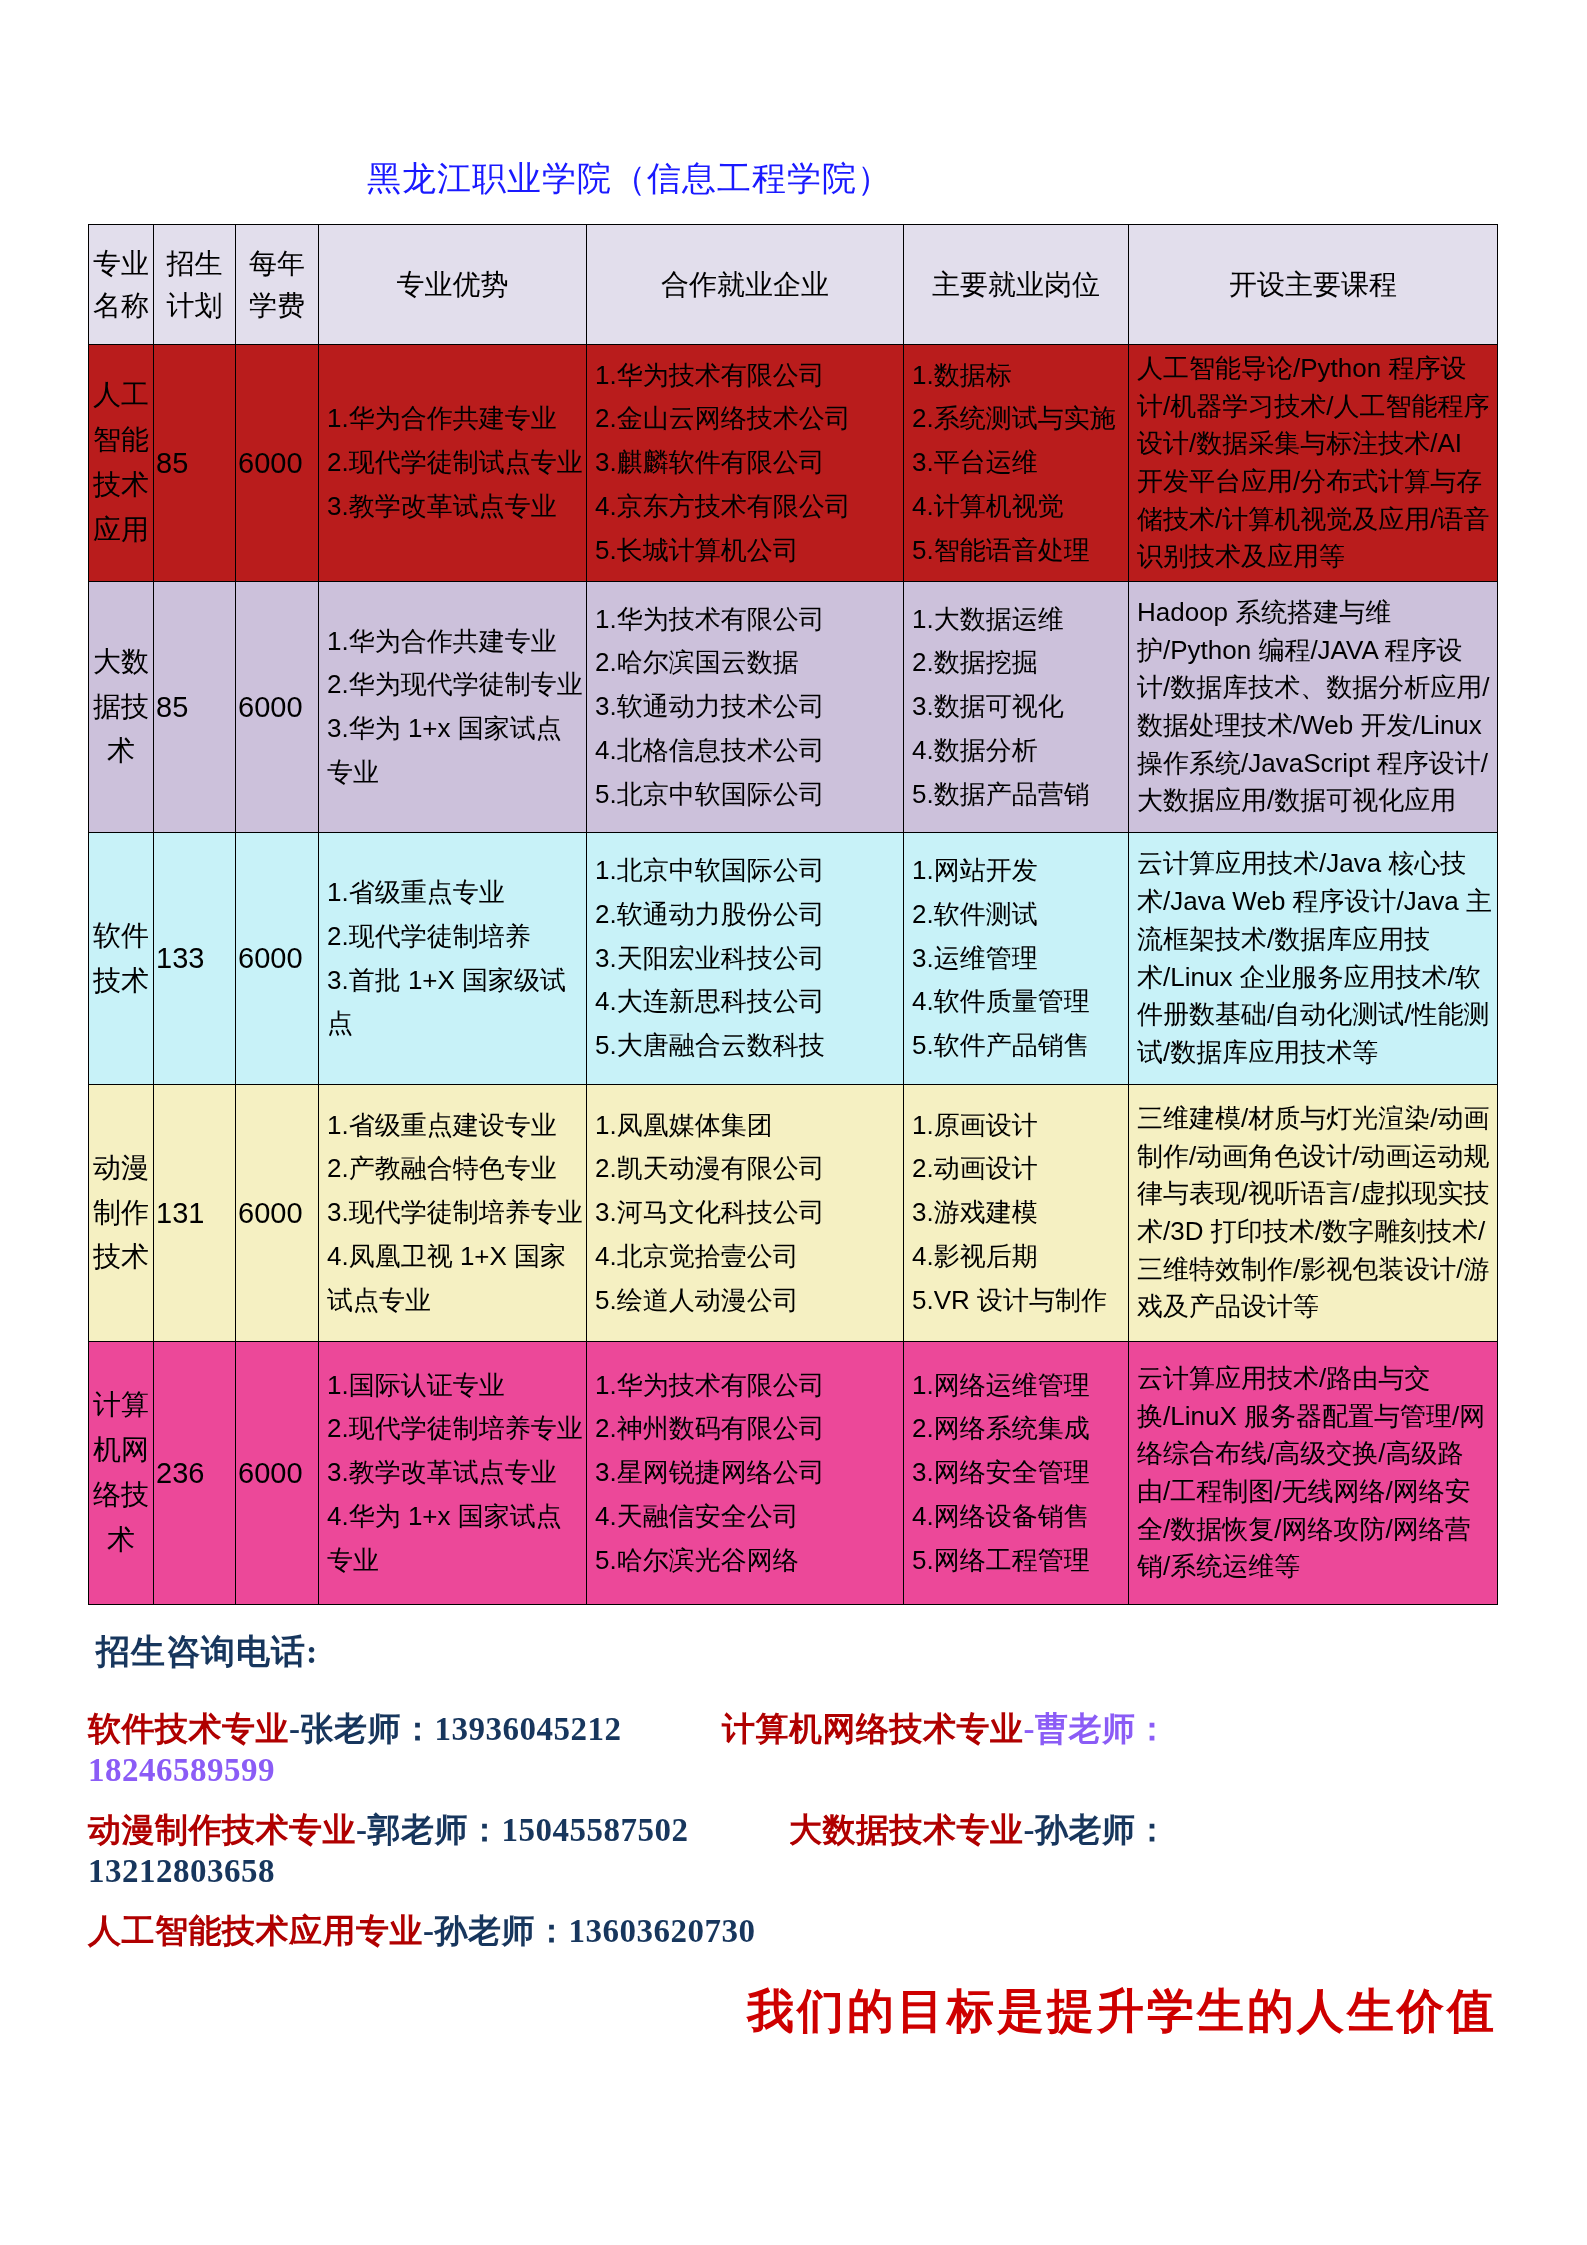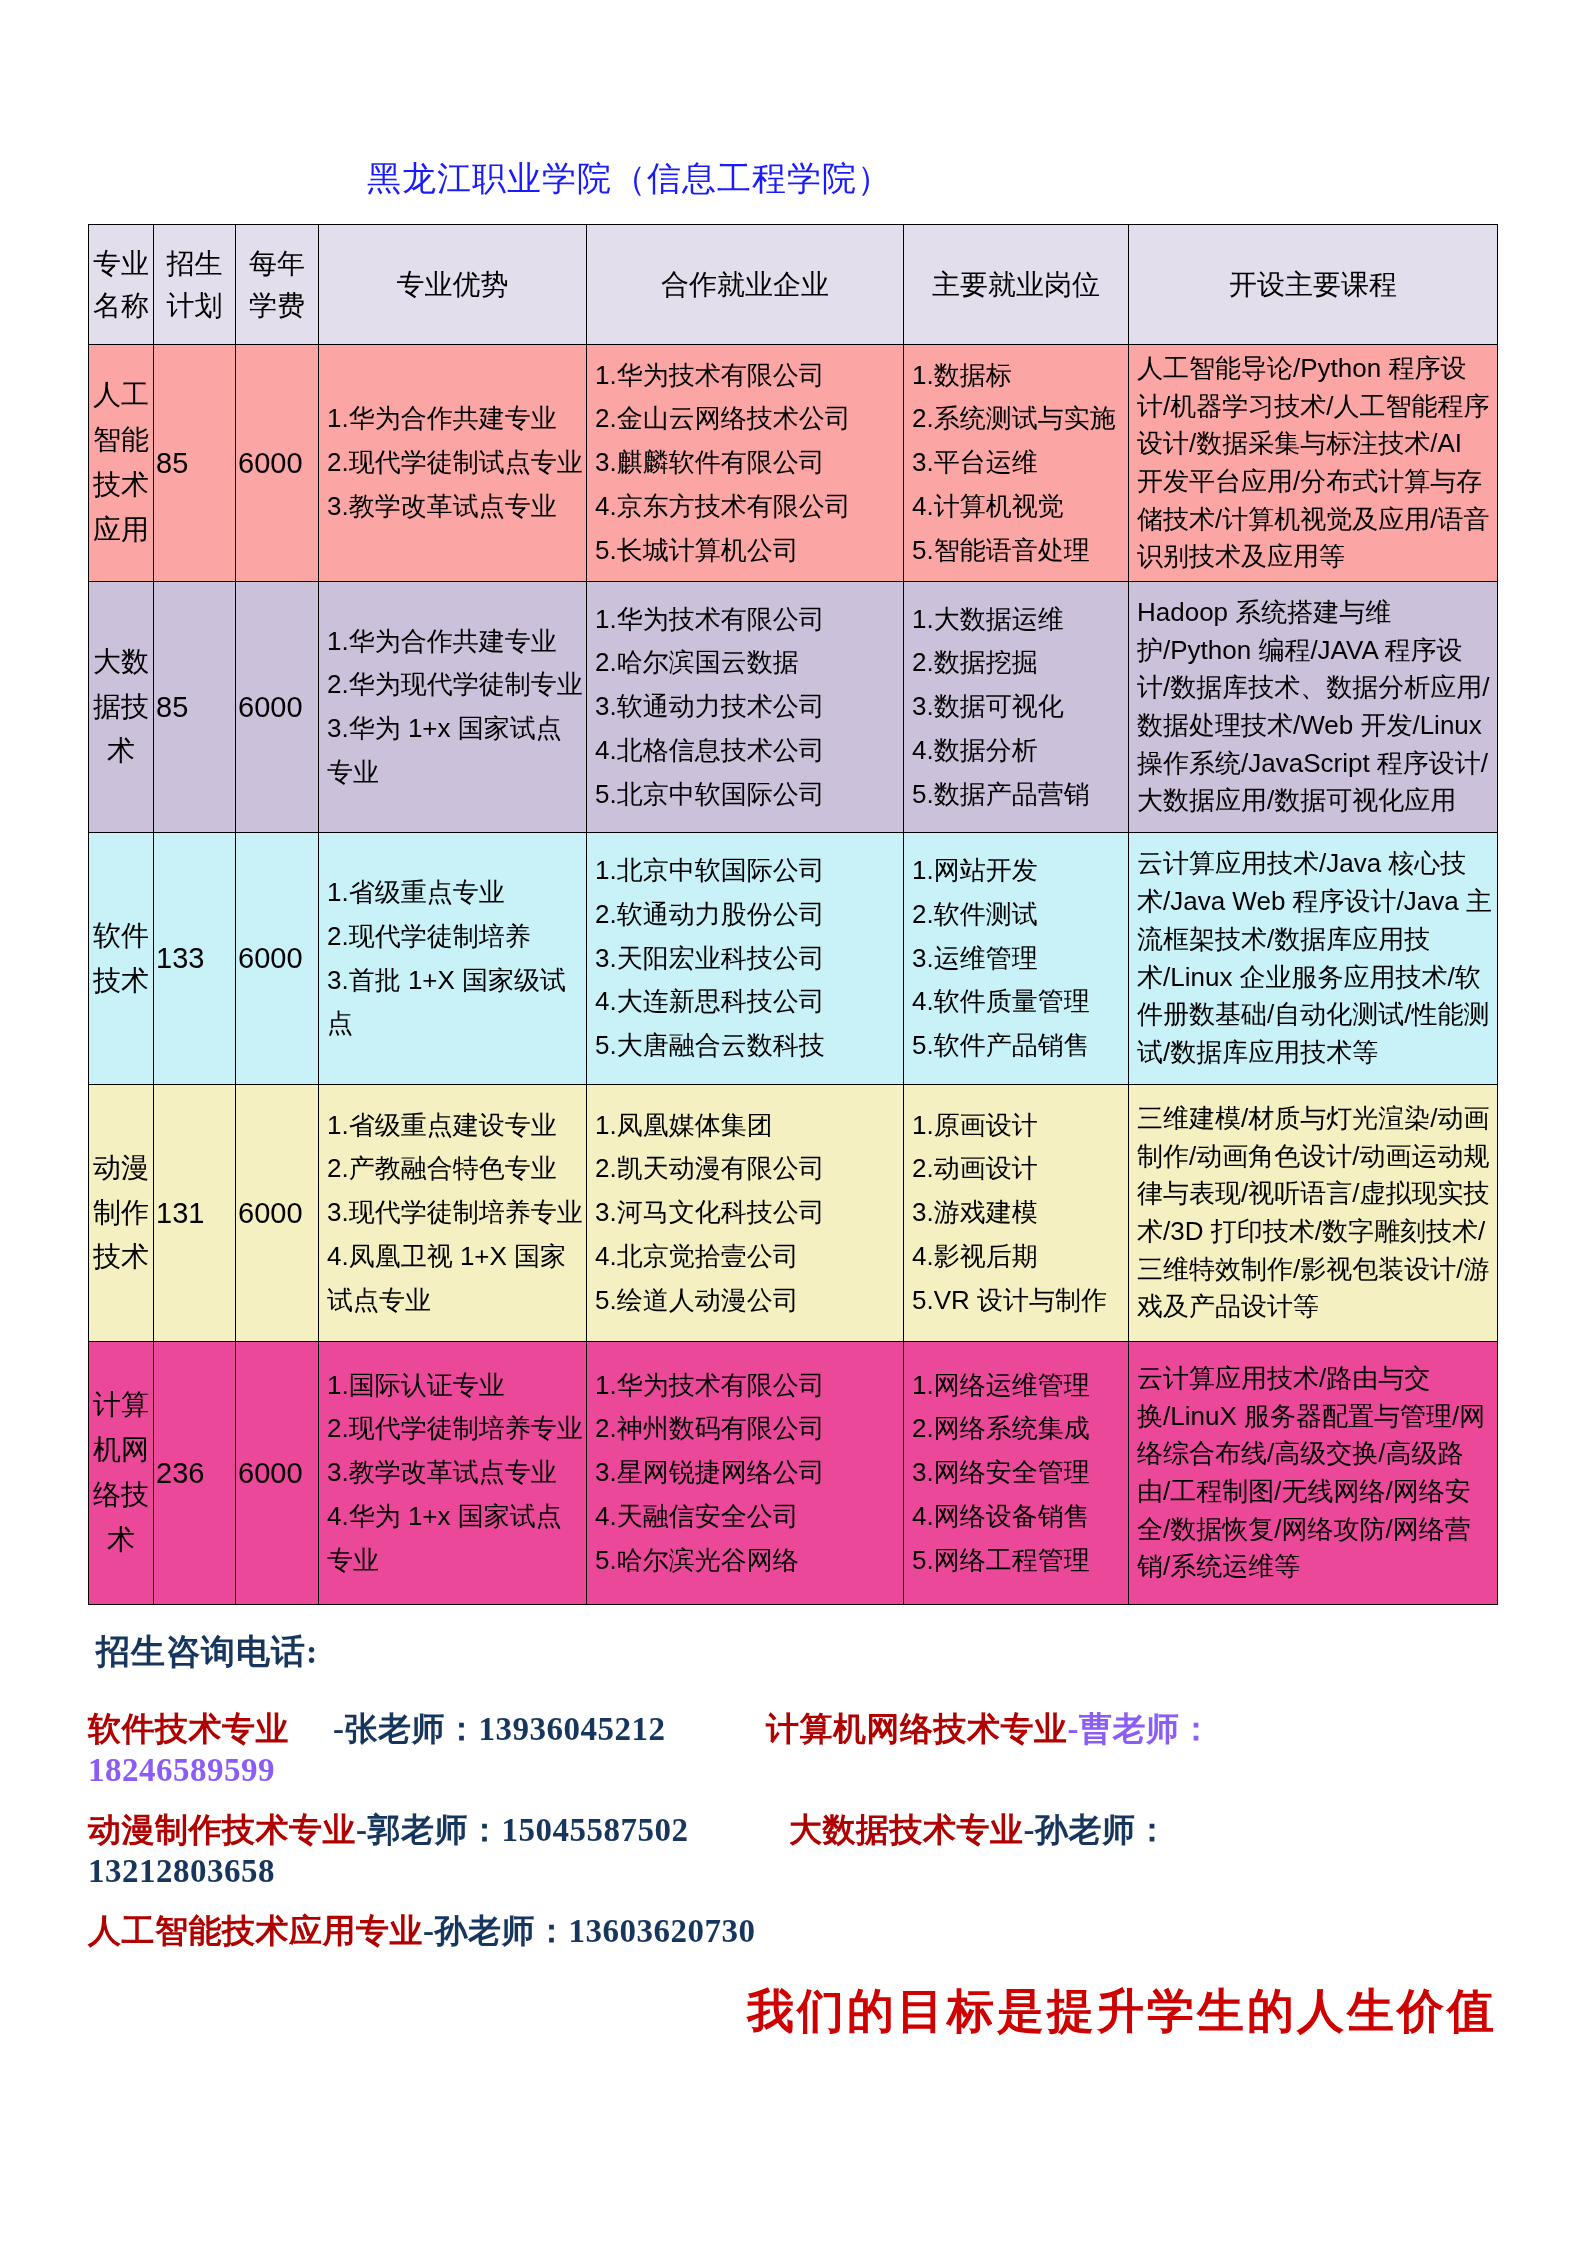--- a/index.html
+++ b/index.html
@@ -83,21 +83,21 @@
           <th>专业名称</th>
           <th>招生计划</th>
           <th>每年学费</th>
           <th>专业优势</th>
           <th>合作就业企业</th>
           <th>主要就业岗位</th>
           <th>开设主要课程</th>
         </tr>
     </thead>
     <tbody>
-        <tr style="height: 237px; background: #fca5a5;">
+        <tr style="height: 237px; background: #b91c1c;">
           <td class="c-name">人工智能技术应用</td>
           <td class="c-num">85</td>
           <td class="c-num">6000</td>
           <td class="c-list">
             <div>1.华为合作共建专业</div>
             <div>2.现代学徒制试点专业</div>
             <div>3.教学改革试点专业</div>
           </td>
           <td class="c-list">
             <div>1.华为技术有限公司</div>
@@ -216,21 +216,21 @@
             <div>5.网络工程管理</div>
           </td>
           <td class="c-courses">云计算应用技术/路由与交换/LinuX 服务器配置与管理/网络综合布线/高级交换/高级路由/工程制图/无线网络/网络安全/数据恢复/网络攻防/网络营销/系统运维等</td>
         </tr>
       </tbody>
   </table>
 
   <div class="contact">
     <p class="contact-heading">招生咨询电话:</p>
     <div>
-        <p class="phone-line"><span style="color: rgb(176, 0, 0);">软件技术专业</span><span style="color: rgb(23, 54, 93); margin-left: 44px;">-张老师：13936045212</span><span style="color: rgb(23, 54, 93);">　　　</span><span style="color: rgb(176, 0, 0);">计算机网络技术专业</span><span style="color: #8b5cf6;">-曹老师：18246589599</span></p>
+        <p class="phone-line"><span style="color: rgb(176, 0, 0);">软件技术专业</span><span style="color: rgb(23, 54, 93);">-张老师：13936045212</span><span style="color: rgb(23, 54, 93);">　　　</span><span style="color: rgb(176, 0, 0);">计算机网络技术专业</span><span style="color: #8b5cf6;">-曹老师：18246589599</span></p>
         <p class="phone-line"><span style="color: rgb(176, 0, 0);">动漫制作技术专业</span><span style="color: rgb(23, 54, 93);">-郭老师：15045587502</span><span style="color: rgb(23, 54, 93);">　　　</span><span style="color: rgb(176, 0, 0);">大数据技术专业</span><span style="color: rgb(23, 54, 93);">-孙老师：13212803658</span></p>
         <p class="phone-line"><span style="color: rgb(176, 0, 0);">人工智能技术应用专业</span><span style="color: rgb(23, 54, 93);">-孙老师：13603620730</span></p>
       </div>
   </div>
 
   <div class="slogan">我们的目标是提升学生的人生价值</div>
 
 </div>
 
 </body></html>

